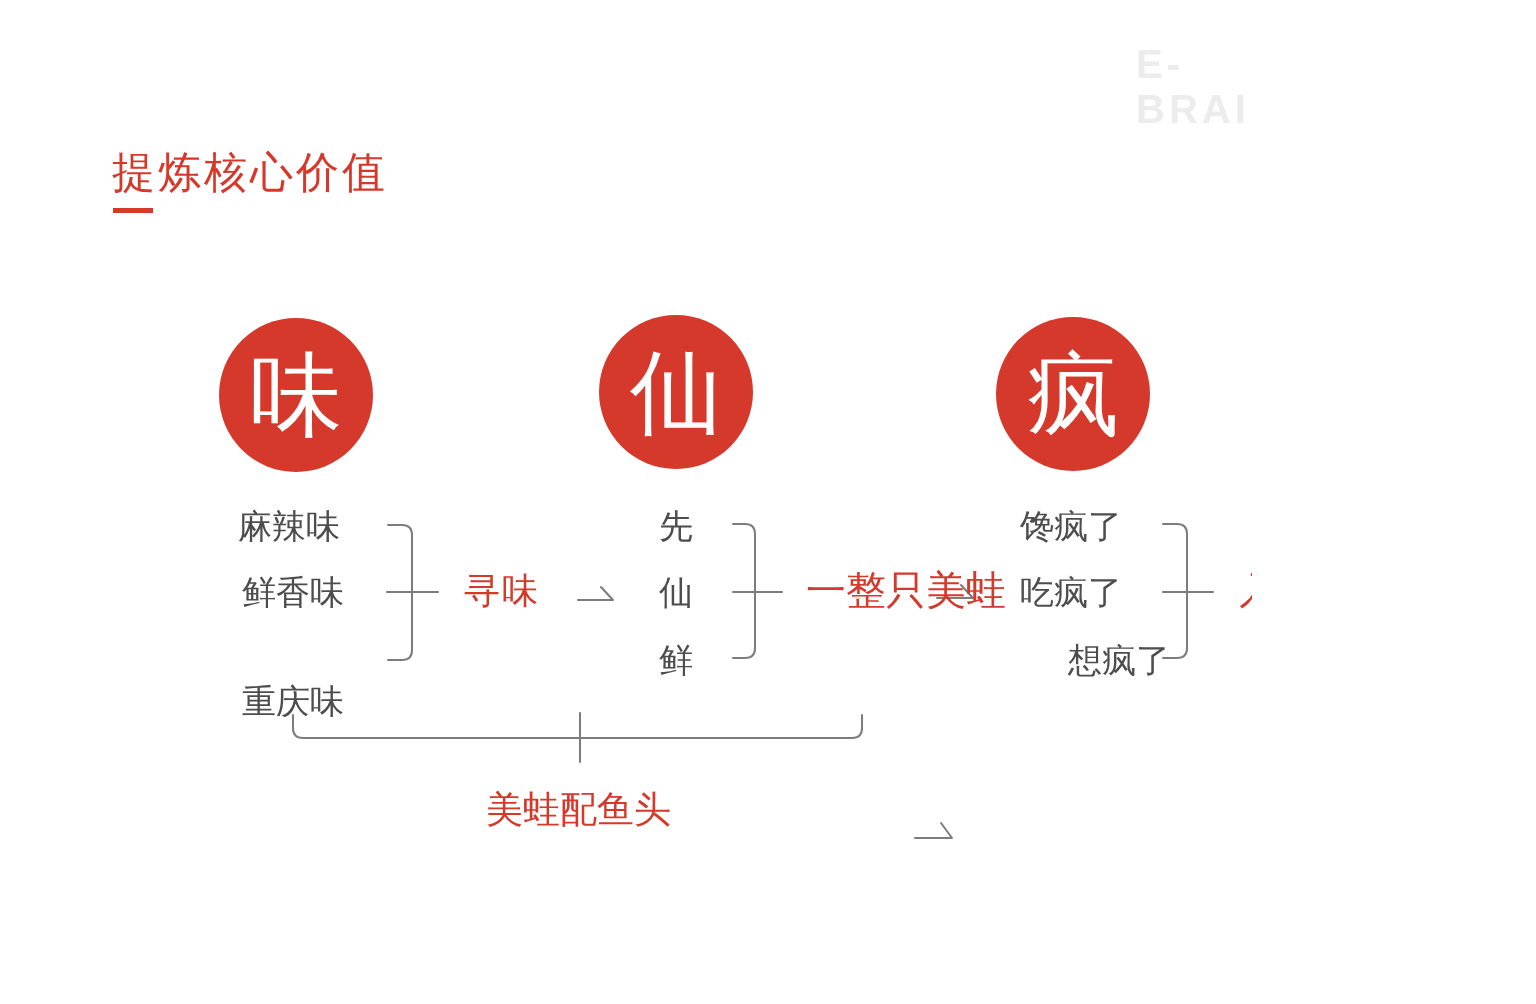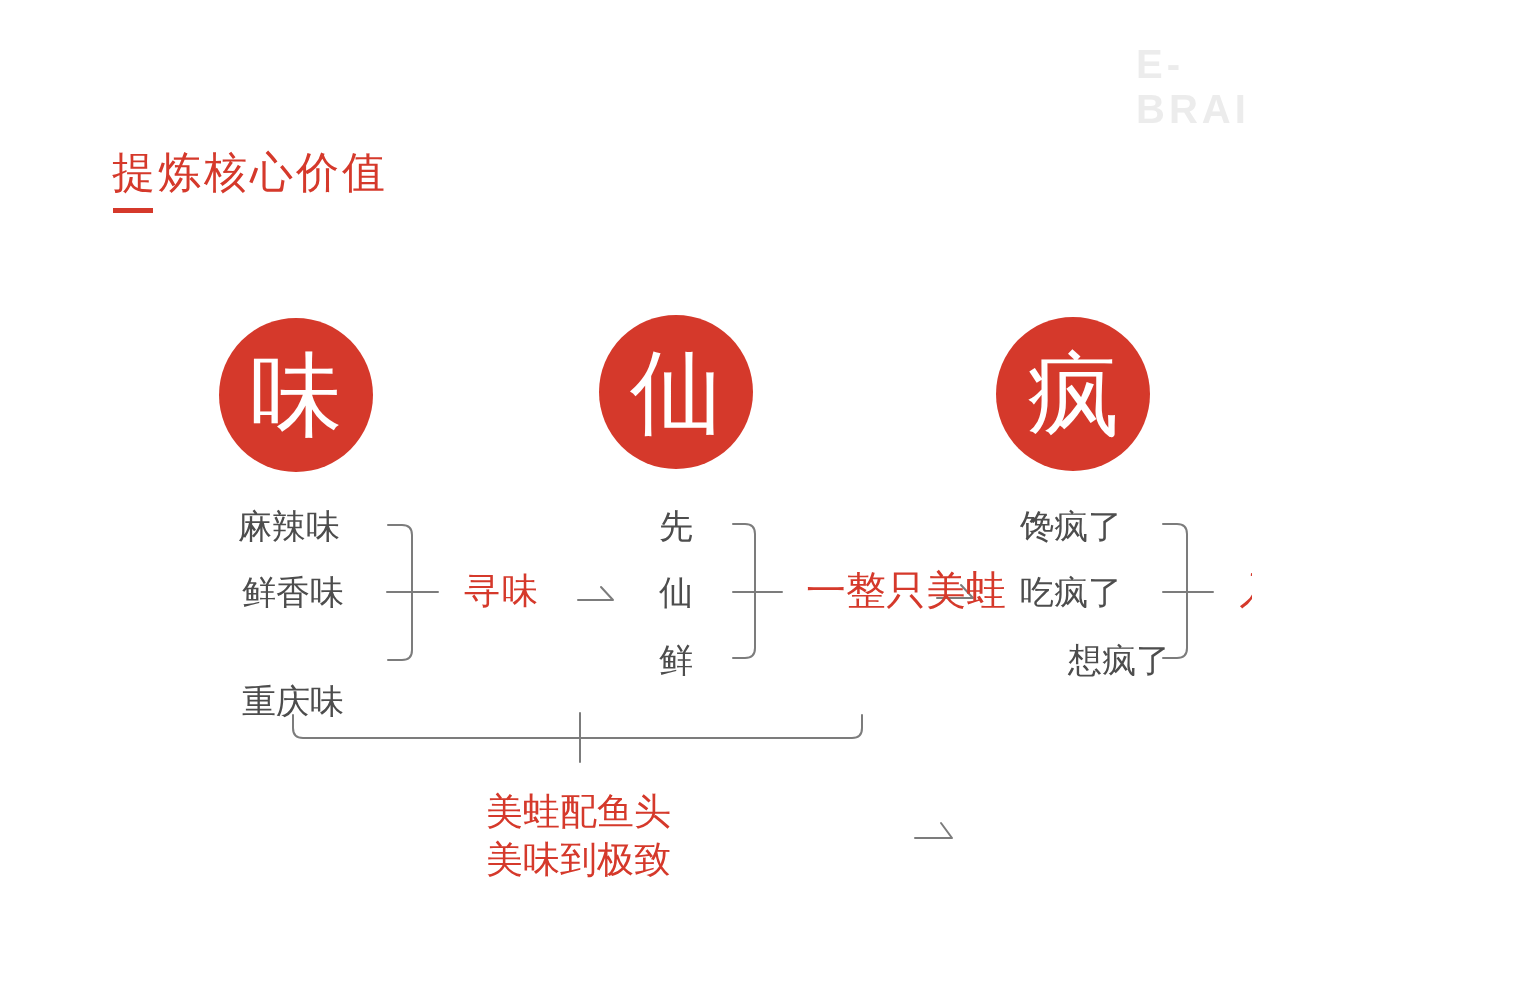--- a/index.html
+++ b/index.html
@@ -40,21 +40,21 @@
   .item{position:absolute;font-size:34px;color:var(--item-gray);font-weight:300;line-height:1;}
 
   
   .keyword{position:absolute;color:var(--accent);font-weight:300;line-height:1;}
   .kw1{left:440px;top:573px;width:124px;font-size:36px;letter-spacing:2px;text-align:center;}
   .kw2{left:806px;top:570px;font-size:40px;}
   .kw3{left:1215px;top:573px;width:125px;font-size:36px;letter-spacing:2px;text-align:center;}
 
   
   .conclusion{position:absolute;width:297px;text-align:center;color:var(--accent);
-    font-size:37px;font-weight:300;line-height:48px;}
+    font-size:37px;font-weight:300;line-height:48px;font-family:Liberation Mono, monospace;}
   .conclusion.left{left:430px;top:788px;}
   .conclusion.right{left:1129px;top:788px;}
 
   
   svg.connectors{position:absolute;left:0;top:0;width:1536px;height:1004px;}
   svg.connectors path{fill:none;stroke:var(--line-gray);stroke-width:2;
     stroke-linecap:round;stroke-linejoin:round;}
 </style>
 </head>
 <body>
@@ -101,18 +101,17 @@
   <div class="item" style="left:1020px;top:509px;">馋疯了</div>
   <div class="item" style="left:1020px;top:575px;">吃疯了</div>
   <div class="item" style="left:1020px;top:643px;margin-left:48px;">想疯了</div>
 
   <div class="keyword kw1">寻味</div>
   <div class="keyword kw2">一整只美蛙</div>
   <div class="keyword kw3">入魂</div>
 
   <div class="conclusion left">
     <div>美蛙配鱼头</div>
-    <div>美味到极致</div>
   </div>
   <div class="conclusion right">
   </div>
 
 </div>
 
 </body></html>

